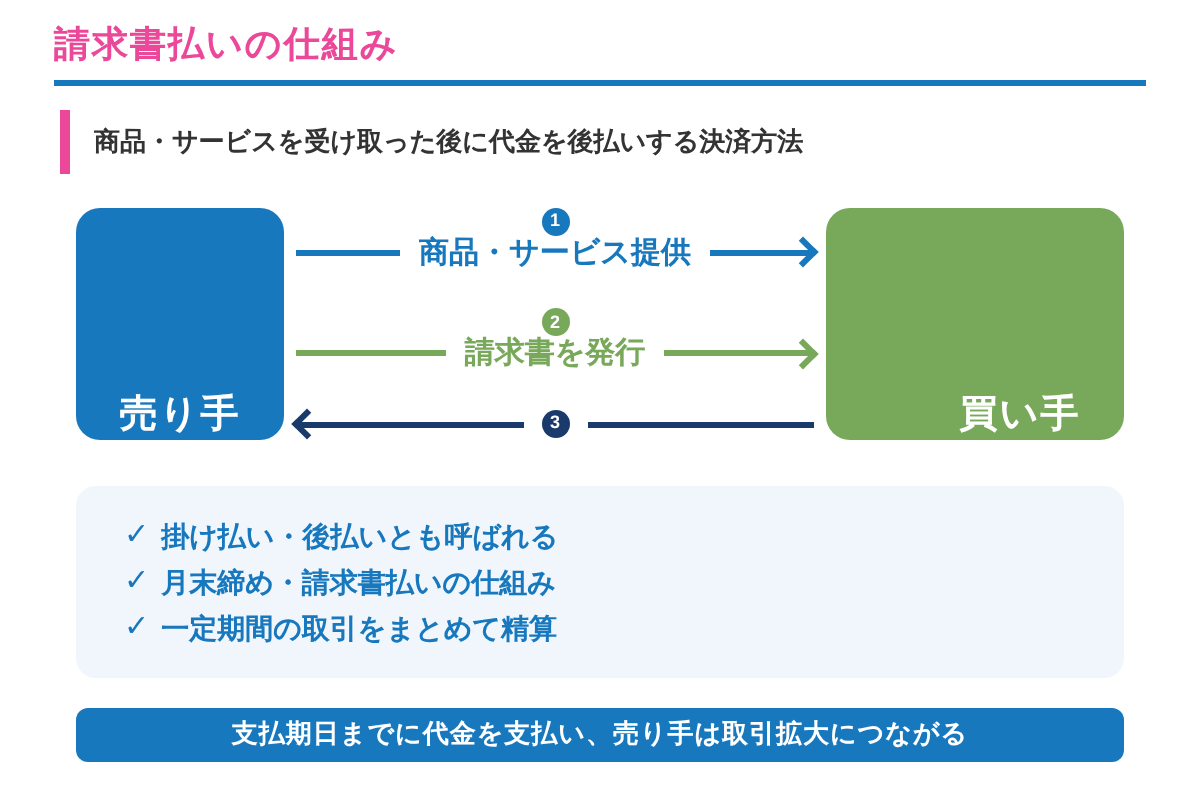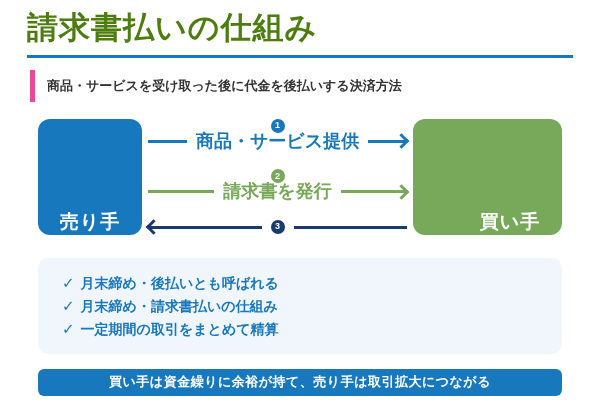--- a/index.html
+++ b/index.html
@@ -7,25 +7,24 @@
     width: 600px; height: 400px;
     background: #ffffff;
     font-family: "Liberation Sans", "DejaVu Sans", sans-serif;
     overflow: hidden;
   }
   .page { position: relative; width: 600px; height: 400px; }
 
   
   .page-title {
     margin: 12px 27px 0 27px;
-    font-size: 31px; font-weight: bold;
-    color: #4d7c0f;
+    font-size: 18px; font-weight: bold;
+    color: #ec4899;
     letter-spacing: 1px;
     line-height: 1.15;
-    font-family: Liberation Mono, monospace;
   }
   .title-rule {
     margin: 7px 27px 0 27px;
     height: 3px; background: #1878be;
   }
 
   
   .subtitle {
     margin: 12px 27px 0 30px;
     display: flex; align-items: center;
@@ -65,21 +64,21 @@
     display: flex; flex-direction: column; align-items: center;
     margin: 0 9px;
   }
   .badge {
     width: 14px; height: 14px; border-radius: 50%;
     background: currentColor;
     display: flex; align-items: center; justify-content: center;
     margin-bottom: 1px;
   }
   .badge span { color: #ffffff; font-size: 9px; font-weight: bold; line-height: 1; }
-  .flabel { font-size: 18px; font-weight: bold; white-space: nowrap; line-height: 15px; }
+  .flabel { font-size: 15px; font-weight: bold; white-space: nowrap; line-height: 15px; }
 
   .fline {
     flex: 1; height: 3px;
     background: currentColor;
     align-self: flex-end;
     margin-bottom: 6px;
     position: relative;
   }
   .fline.head-right::after, .fline.head-left::after {
     content: "";
@@ -175,27 +174,27 @@
 
     <div class="party buyer">
       <span>買い手</span>
     </div>
 
   </div>
 
   <div class="notes">
     <div class="note-item">
       <span class="check">✓</span>
-      <span>月末締め・後払いとも呼ばれる</span>
+      <span>掛け払い・後払いとも呼ばれる</span>
     </div>
     <div class="note-item">
       <span class="check">✓</span>
       <span>月末締め・請求書払いの仕組み</span>
     </div>
     <div class="note-item">
       <span class="check">✓</span>
       <span>一定期間の取引をまとめて精算</span>
     </div>
   </div>
 
-  <div class="banner">買い手は資金繰りに余裕が持て、売り手は取引拡大につながる</div>
+  <div class="banner">支払期日までに代金を支払い、売り手は取引拡大につながる</div>
 
 </div>
 
 </body></html>

